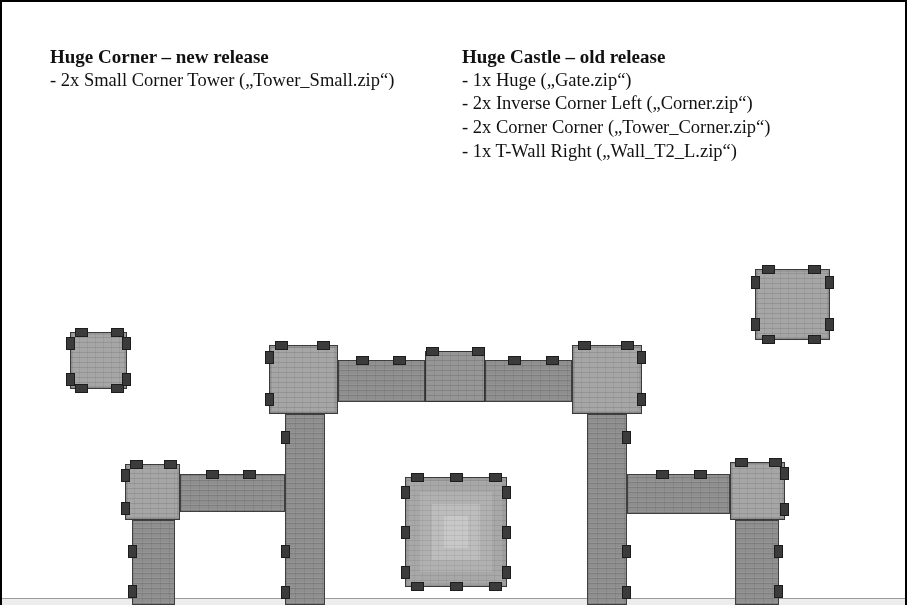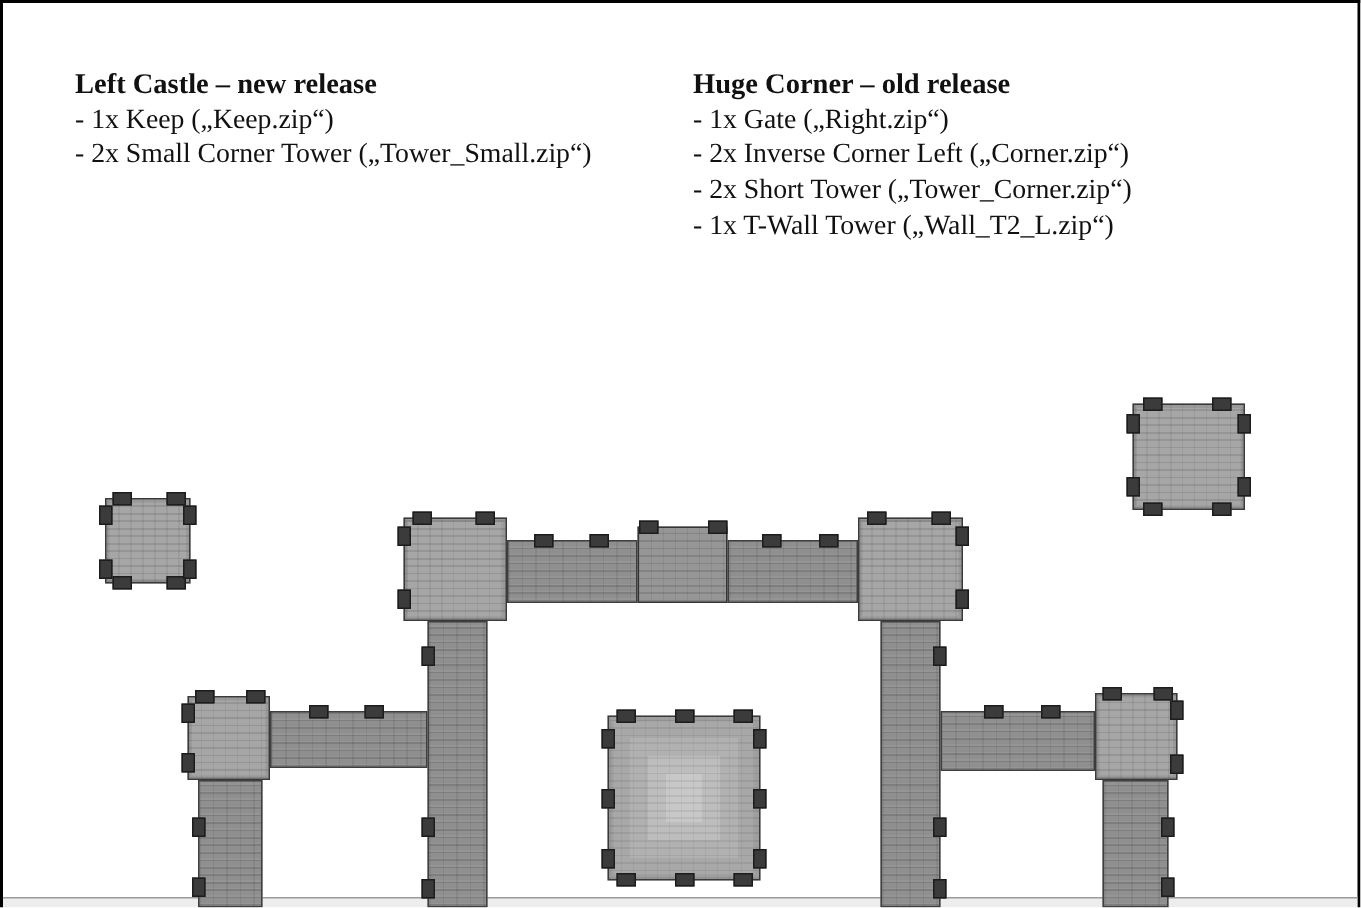--- a/index.html
+++ b/index.html
@@ -89,34 +89,33 @@
     border-top: 1px solid #9c9c9c;
     z-index: 0;
   }
 </style>
 </head>
 <body>
 
 <div class="page">
 
   <div class="release-col left">
-    <div class="release-title">Left Castle – new release</div>
+    <div class="release-title">Huge Corner – new release</div>
     <div>
-        <div class="release-item">- 1x Keep („Keep.zip“)</div>
         <div class="release-item">- 2x Small Corner Tower („Tower_Small.zip“)</div>
       </div>
   </div>
 
   <div class="release-col right">
-    <div class="release-title">Huge Corner – old release</div>
+    <div class="release-title">Huge Castle – old release</div>
     <div>
-        <div class="release-item">- 1x Gate („Right.zip“)</div>
+        <div class="release-item">- 1x Huge („Gate.zip“)</div>
         <div class="release-item">- 2x Inverse Corner Left („Corner.zip“)</div>
-        <div class="release-item">- 2x Short Tower („Tower_Corner.zip“)</div>
-        <div class="release-item">- 1x T-Wall Tower („Wall_T2_L.zip“)</div>
+        <div class="release-item">- 2x Corner Corner („Tower_Corner.zip“)</div>
+        <div class="release-item">- 1x T-Wall Right („Wall_T2_L.zip“)</div>
       </div>
   </div>
 
   <div class="diagram">
       <div class="piece wall" style="left: 336px; top: 358px; width: 87px; height: 42px;">
         <div class="merlon top" style="left: 17px;"></div>
         <div class="merlon top" style="left: 54px;"></div>
       </div>
       <div class="piece wall" style="left: 483px; top: 358px; width: 87px; height: 42px;">
         <div class="merlon top" style="left: 22px;"></div>

